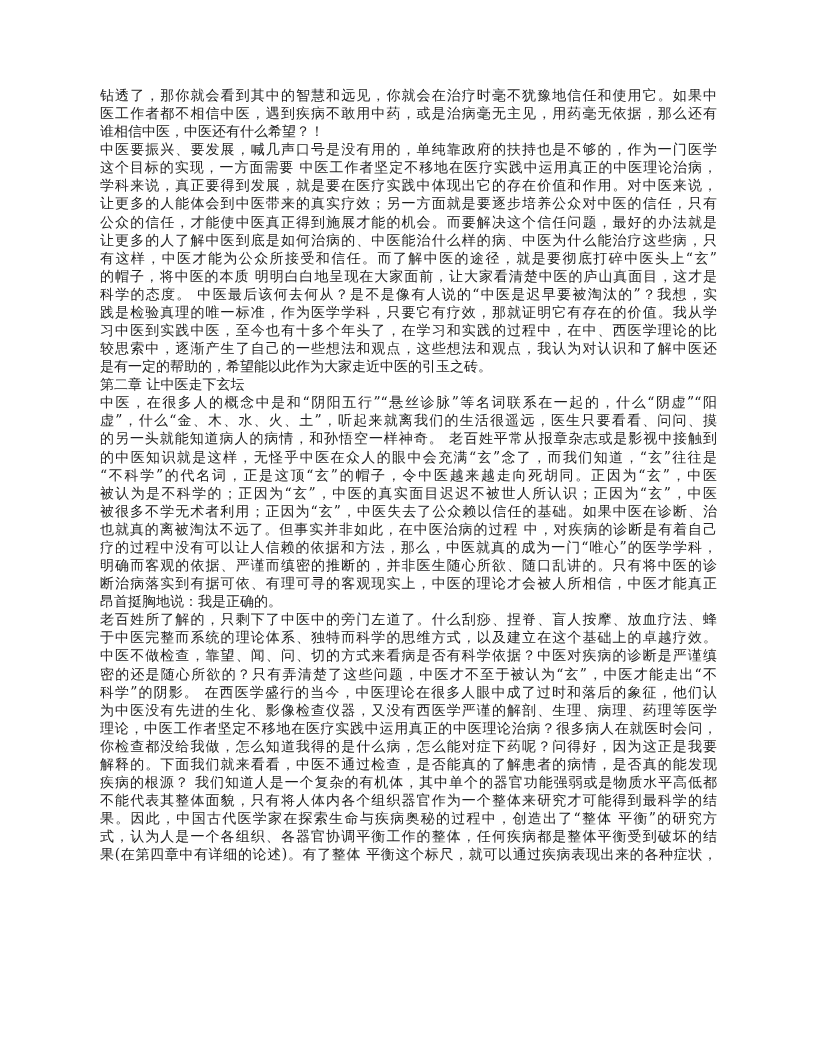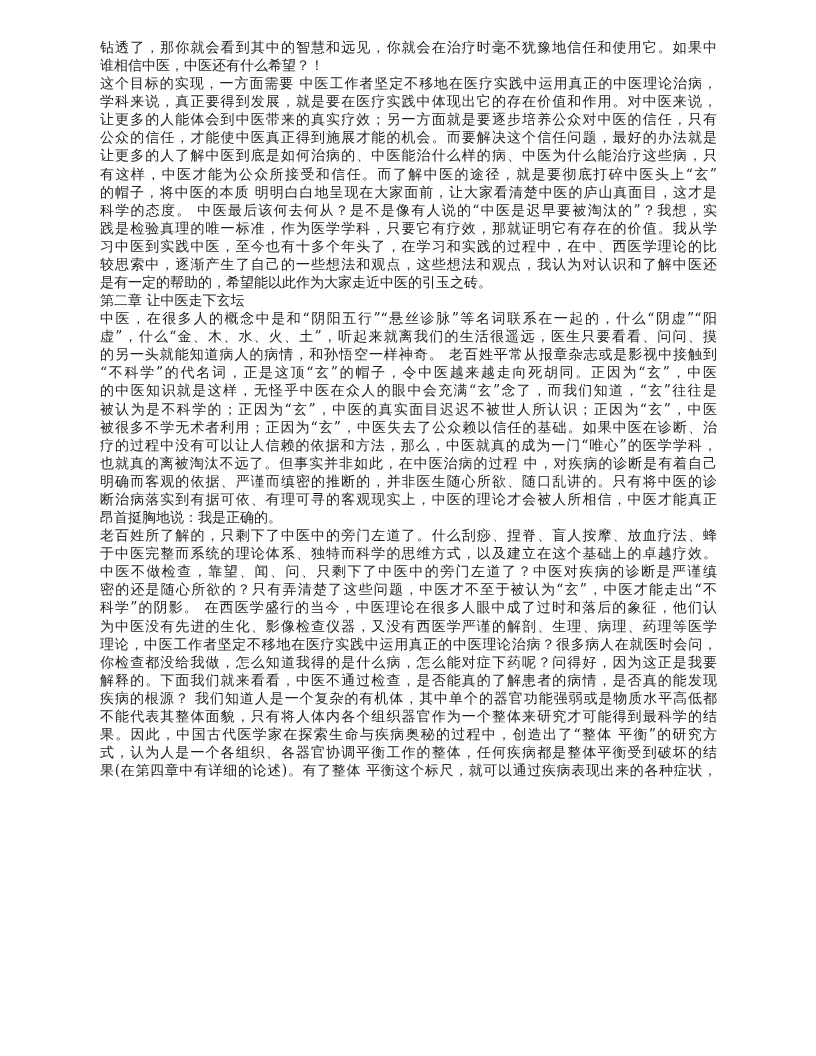--- a/index.html
+++ b/index.html
@@ -10,21 +10,21 @@
   body {
     width: 816px;
     height: 1056px;
     overflow: hidden;
     font-family: "DejaVu Serif", "Liberation Serif", serif;
   }
   .page {
     box-sizing: border-box;
     width: 816px;
     height: 942px;
-    padding: 38px 99px 0 100px;
+    padding: 86px 99px 0 100px;
     background: var(--page-bg, #ffffff);
   }
   .textblock {
     width: 617px;
   }
   .ln {
     font-size: 14px;
     line-height: 18.09px;
     height: 18.09px;
     color: var(--text-color, #1f1f1f);
@@ -38,49 +38,51 @@
     text-align: center;
     text-align-last: left;
   }
 </style>
 </head>
 <body>
 
 <div class="page">
   <div class="textblock">
     <div class="ln">钻透了，那你就会看到其中的智慧和远见，你就会在治疗时毫不犹豫地信任和使用它。如果中</div>
+    <div class="ln">医工作者都不相信中医，遇到疾病不敢用中药，或是治病毫无主见，用药毫无依据，那么还有</div>
     <div class="ln pend">谁相信中医，中医还有什么希望？！</div>
+    <div class="ln">中医要振兴、要发展，喊几声口号是没有用的，单纯靠政府的扶持也是不够的，作为一门医学</div>
     <div class="ln">这个目标的实现，一方面需要 中医工作者坚定不移地在医疗实践中运用真正的中医理论治病，</div>
     <div class="ln">学科来说，真正要得到发展，就是要在医疗实践中体现出它的存在价值和作用。对中医来说，</div>
     <div class="ln">让更多的人能体会到中医带来的真实疗效；另一方面就是要逐步培养公众对中医的信任，只有</div>
     <div class="ln">公众的信任，才能使中医真正得到施展才能的机会。而要解决这个信任问题，最好的办法就是</div>
     <div class="ln">让更多的人了解中医到底是如何治病的、中医能治什么样的病、中医为什么能治疗这些病，只</div>
     <div class="ln">有这样，中医才能为公众所接受和信任。而了解中医的途径，就是要彻底打碎中医头上“玄”</div>
     <div class="ln">的帽子，将中医的本质 明明白白地呈现在大家面前，让大家看清楚中医的庐山真面目，这才是</div>
     <div class="ln">科学的态度。 中医最后该何去何从？是不是像有人说的“中医是迟早要被淘汰的”？我想，实</div>
     <div class="ln">践是检验真理的唯一标准，作为医学学科，只要它有疗效，那就证明它有存在的价值。我从学</div>
     <div class="ln">习中医到实践中医，至今也有十多个年头了，在学习和实践的过程中，在中、西医学理论的比</div>
     <div class="ln">较思索中，逐渐产生了自己的一些想法和观点，这些想法和观点，我认为对认识和了解中医还</div>
     <div class="ln pend">是有一定的帮助的，希望能以此作为大家走近中医的引玉之砖。</div>
     <div class="ln pend">第二章 让中医走下玄坛</div>
     <div class="ln">中医，在很多人的概念中是和“阴阳五行”“悬丝诊脉”等名词联系在一起的，什么“阴虚”“阳</div>
     <div class="ln">虚”，什么“金、木、水、火、土”，听起来就离我们的生活很遥远，医生只要看看、问问、摸</div>
     <div class="ln">的另一头就能知道病人的病情，和孙悟空一样神奇。 老百姓平常从报章杂志或是影视中接触到</div>
+    <div class="ln">的中医知识就是这样，无怪乎中医在众人的眼中会充满“玄”念了，而我们知道，“玄”往往是</div>
     <div class="ln">“不科学”的代名词，正是这顶“玄”的帽子，令中医越来越走向死胡同。正因为“玄”，中医</div>
-    <div class="ln">的中医知识就是这样，无怪乎中医在众人的眼中会充满“玄”念了，而我们知道，“玄”往往是</div>
     <div class="ln">被认为是不科学的；正因为“玄”，中医的真实面目迟迟不被世人所认识；正因为“玄”，中医</div>
     <div class="ln">被很多不学无术者利用；正因为“玄”，中医失去了公众赖以信任的基础。如果中医在诊断、治</div>
+    <div class="ln">也就真的离被淘汰不远了。但事实并非如此，在中医治病的过程 中，对疾病的诊断是有着自己</div>
     <div class="ln">疗的过程中没有可以让人信赖的依据和方法，那么，中医就真的成为一门“唯心”的医学学科，</div>
-    <div class="ln">也就真的离被淘汰不远了。但事实并非如此，在中医治病的过程 中，对疾病的诊断是有着自己</div>
     <div class="ln">明确而客观的依据、严谨而缜密的推断的，并非医生随心所欲、随口乱讲的。只有将中医的诊</div>
     <div class="ln">断治病落实到有据可依、有理可寻的客观现实上，中医的理论才会被人所相信，中医才能真正</div>
     <div class="ln pend">昂首挺胸地说：我是正确的。</div>
     <div class="ln">老百姓所了解的，只剩下了中医中的旁门左道了。什么刮痧、捏脊、盲人按摩、放血疗法、蜂</div>
     <div class="ln">于中医完整而系统的理论体系、独特而科学的思维方式，以及建立在这个基础上的卓越疗效。</div>
-    <div class="ln">中医不做检查，靠望、闻、问、只剩下了中医中的旁门左道了？中医对疾病的诊断是严谨缜</div>
+    <div class="ln">中医不做检查，靠望、闻、问、切的方式来看病是否有科学依据？中医对疾病的诊断是严谨缜</div>
     <div class="ln">密的还是随心所欲的？只有弄清楚了这些问题，中医才不至于被认为“玄”，中医才能走出“不</div>
     <div class="ln">科学”的阴影。 在西医学盛行的当今，中医理论在很多人眼中成了过时和落后的象征，他们认</div>
     <div class="ln">为中医没有先进的生化、影像检查仪器，又没有西医学严谨的解剖、生理、病理、药理等医学</div>
     <div class="ln">理论，中医工作者坚定不移地在医疗实践中运用真正的中医理论治病？很多病人在就医时会问，</div>
     <div class="ln">你检查都没给我做，怎么知道我得的是什么病，怎么能对症下药呢？问得好，因为这正是我要</div>
     <div class="ln">解释的。下面我们就来看看，中医不通过检查，是否能真的了解患者的病情，是否真的能发现</div>
     <div class="ln">疾病的根源？ 我们知道人是一个复杂的有机体，其中单个的器官功能强弱或是物质水平高低都</div>
     <div class="ln">不能代表其整体面貌，只有将人体内各个组织器官作为一个整体来研究才可能得到最科学的结</div>
     <div class="ln">果。因此，中国古代医学家在探索生命与疾病奥秘的过程中，创造出了“整体 平衡”的研究方</div>
     <div class="ln">式，认为人是一个各组织、各器官协调平衡工作的整体，任何疾病都是整体平衡受到破坏的结</div>

